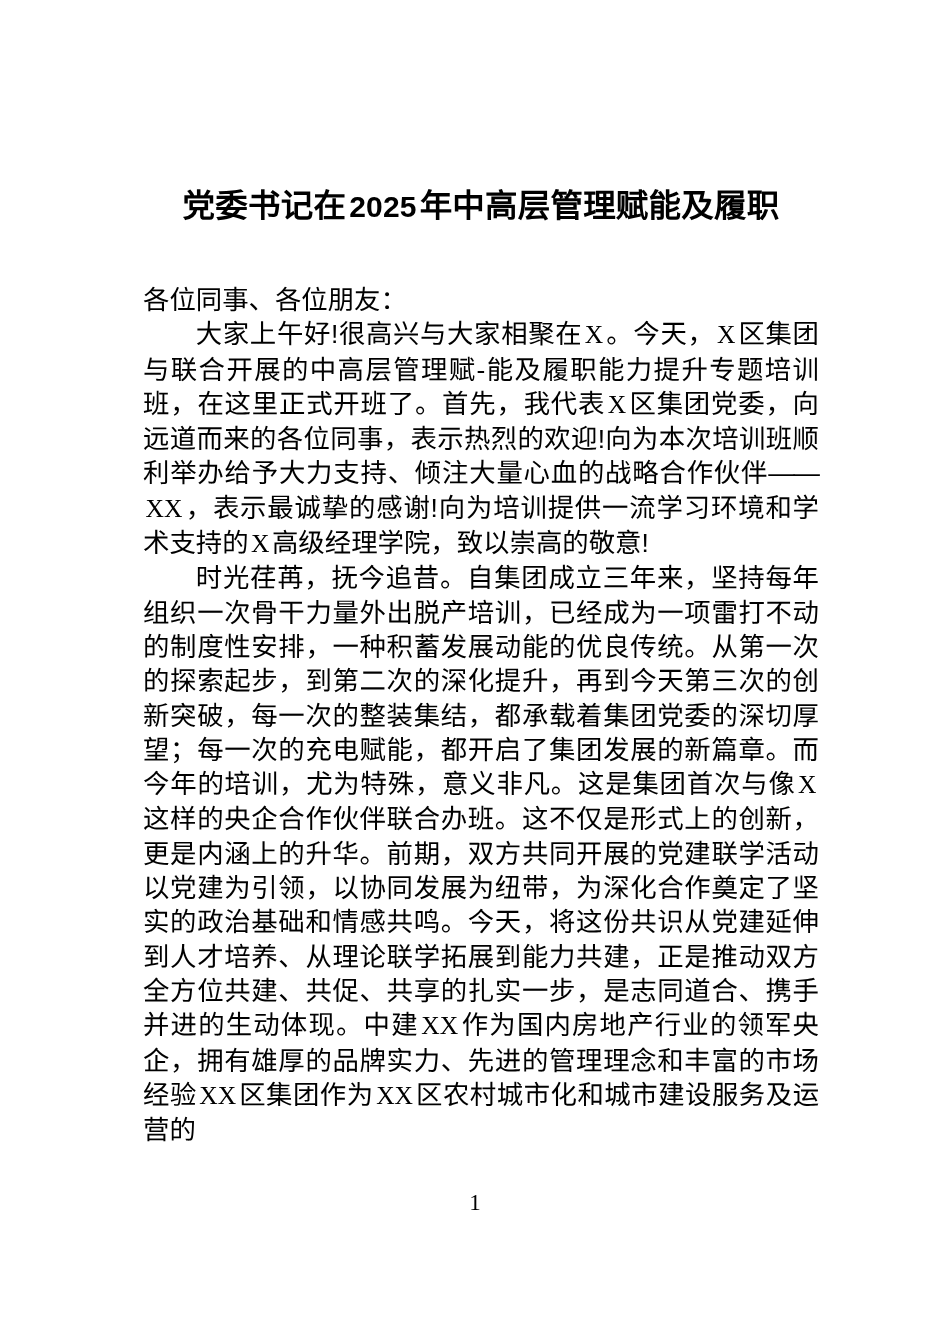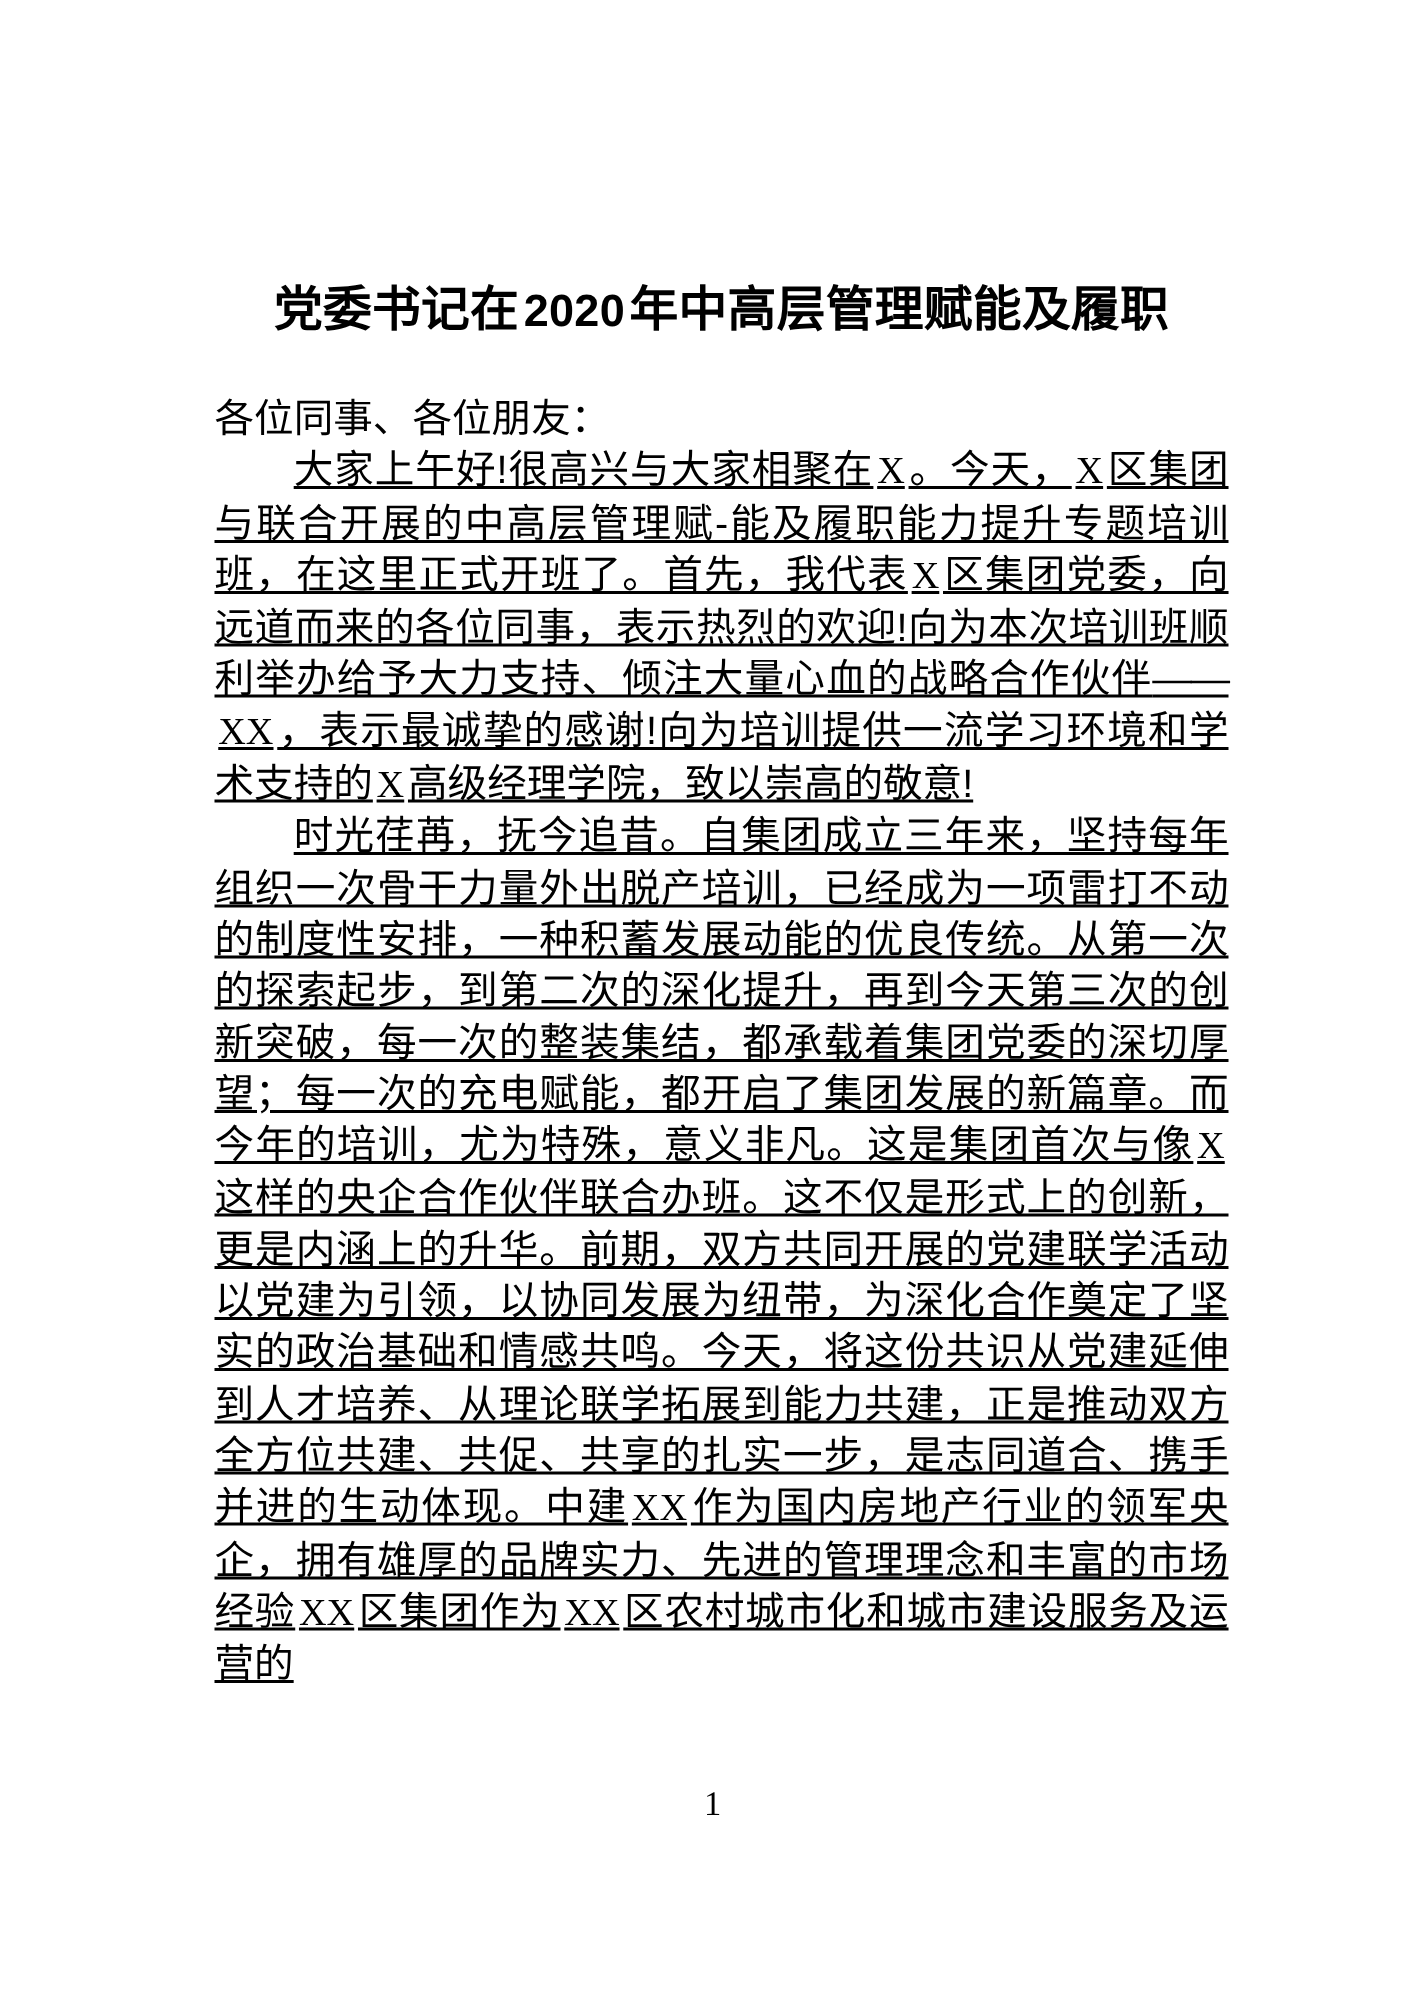--- a/index.html
+++ b/index.html
@@ -45,37 +45,36 @@
     white-space: nowrap;
   }
   .doc-title .lat {
     font-family: "Liberation Sans", "DejaVu Sans", sans-serif;
     font-weight: 700;
     font-size: 30px;
     padding: 0 3px;
   }
   
   .body-block {
-    margin-top: 22px;
+    margin-top: 44px;
   }
   p.para {
     margin: 0;
     font-size: 26.4px;
     line-height: 34.3px;
     text-align: justify;
     text-justify: inter-ideograph;
     text-align-last: left;
     letter-spacing: 0px;
     word-spacing: 0px;
     color: #000;
     font-weight: 400;
   }
   p.para.indent {
     text-indent: 2em;
-    text-decoration: underline;
   }
   p.para.no-indent {
     text-indent: 0;
   }
   
   .lat-s {
     font-family: "Liberation Serif", "DejaVu Serif", serif;
     font-size: 25.5px;
     padding: 0 2.5px;
   }
@@ -97,21 +96,21 @@
   }
 </style>
 </head>
 <body>
 
 <div class="page">
 
   <div class="content">
 
     <h1 class="doc-title">
-      <span class="line">党委书记在<span class="lat">2020</span>年中高层管理赋能及履职</span>
+      <span class="line">党委书记在<span class="lat">2025</span>年中高层管理赋能及履职</span>
     </h1>
 
     <div class="body-block">
 
       <p class="para no-indent">各位同事、各位朋友：</p>
 
       <p class="para indent">大家上午好!很高兴与大家相聚在<span class="lat-s">X</span>。今天，<span class="lat-s">X</span>区集团与联合开展的中高层管理赋-能及履职能力提升专题培训班，在这里正式开班了。首先，我代表<span class="lat-s">X</span>区集团党委，向远道而来的各位同事，表示热烈的欢迎!向为本次培训班顺利举办给予大力支持、倾注大量心血的战略合作伙伴<span class="emdash">——</span><span class="lat-s">XX</span>，表示最诚挚的感谢!向为培训提供一流学习环境和学术支持的<span class="lat-s">X</span>高级经理学院，致以崇高的敬意!</p>
 
       <p class="para indent">时光荏苒，抚今追昔。自集团成立三年来，坚持每年组织一次骨干力量外出脱产培训，已经成为一项雷打不动的制度性安排，一种积蓄发展动能的优良传统。从第一次的探索起步，到第二次的深化提升，再到今天第三次的创新突破，每一次的整装集结，都承载着集团党委的深切厚望；每一次的充电赋能，都开启了集团发展的新篇章。而今年的培训，尤为特殊，意义非凡。这是集团首次与像<span class="lat-s">X</span>这样的央企合作伙伴联合办班。这不仅是形式上的创新，更是内涵上的升华。前期，双方共同开展的党建联学活动以党建为引领，以协同发展为纽带，为深化合作奠定了坚实的政治基础和情感共鸣。今天，将这份共识从党建延伸到人才培养、从理论联学拓展到能力共建，正是推动双方全方位共建、共促、共享的扎实一步，是志同道合、携手并进的生动体现。中建<span class="lat-s">XX</span>作为国内房地产行业的领军央企，拥有雄厚的品牌实力、先进的管理理念和丰富的市场经验<span class="lat-s">XX</span>区集团作为<span class="lat-s">XX</span>区农村城市化和城市建设服务及运营的</p>
 

